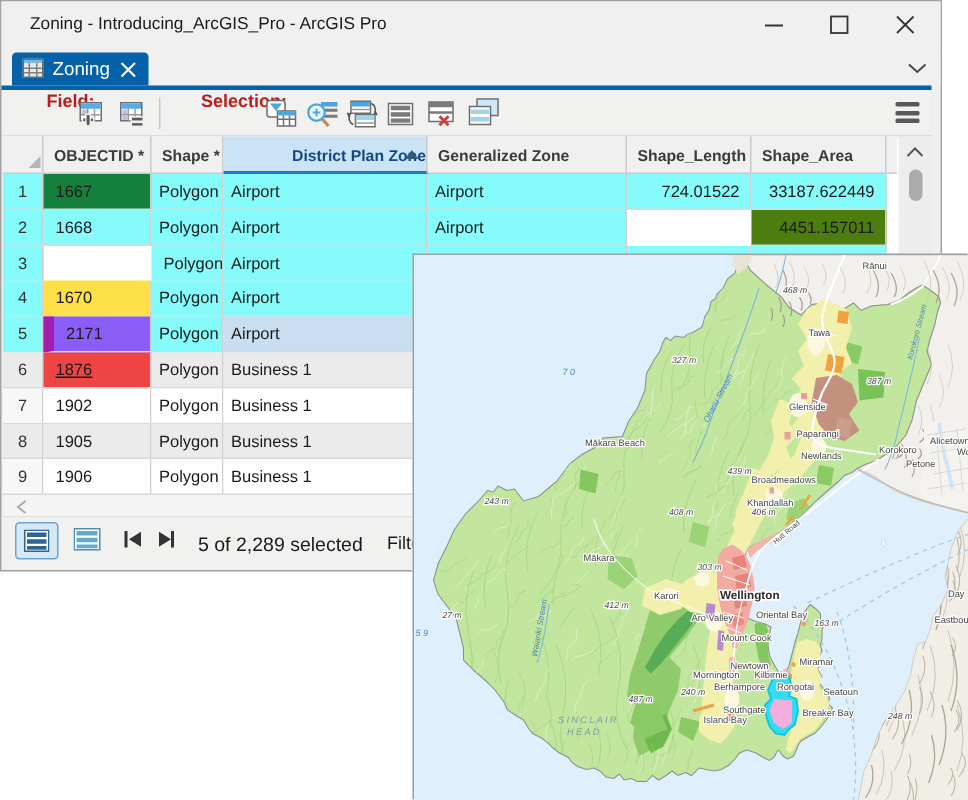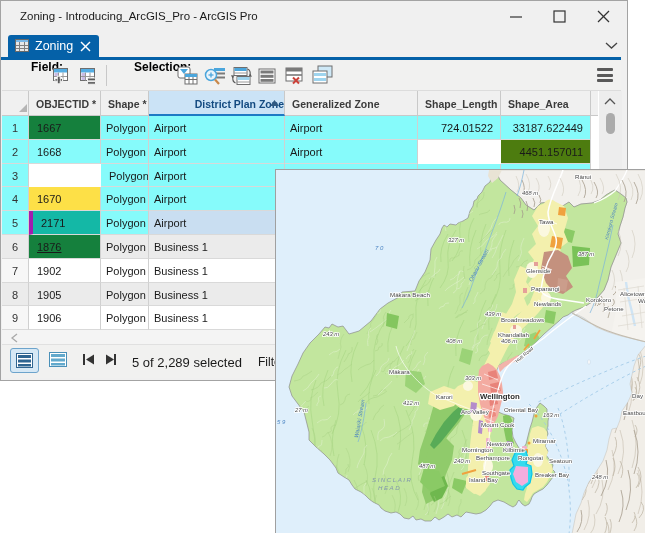--- a/index.html
+++ b/index.html
@@ -7,21 +7,21 @@
   .abs{position:absolute;}
   #twin{position:absolute;left:0;top:0;width:628px;height:381px;background:#f0f0f0;border:1px solid #a3a3a3;}
   #titlebar{position:absolute;left:0;top:0;width:626px;height:32px;background:#f0f0f0;}
   #title{position:absolute;left:19px;top:9px;font-size:11.5px;color:#1a1a1a;}
   #tabrow{position:absolute;left:0;top:32px;width:626px;height:24px;background:#f0f0f0;}
   #tab{position:absolute;left:7px;top:2px;width:91px;height:22px;background:#0561a8;border-radius:3px 3px 0 0;}
   #tabtext{position:absolute;left:27px;top:4px;color:#ffffff;font-size:12.5px;}
   #blueline{position:absolute;left:0px;top:56px;width:620px;height:3px;background:#0561a8;}
   #panel{position:absolute;left:1px;top:59px;width:619px;height:318px;background:#ffffff;border-right:1px solid #d5d5d5;}
   #toolbar{position:absolute;left:0;top:0;width:619px;height:31px;background:#f1f1f0;border-bottom:1px solid #dcdcdc;}
-  .tlabel{position:absolute;top:0;font-size:12px;font-weight:bold;color:#000000;padding-left:20px;}
+  .tlabel{position:absolute;top:0;font-size:12px;font-weight:bold;color:#b91c1c;padding-left:20px;}
   #hamb{position:absolute;left:595px;top:8px;}
   #hamb div{width:16px;height:3px;background:#595959;margin-bottom:2.5px;border-radius:1px;}
   
   #thead{position:absolute;left:0;top:31px;width:596px;height:25px;background:#f0f0f0;border-bottom:1px solid #c9c9c9;}
   .hc{position:absolute;top:0;height:24px;border-right:1px solid #c9c9c9;font-size:10.5px;font-weight:bold;color:#3b3b3b;padding:7px 0 0 7px;white-space:nowrap;overflow:hidden;}
   #hdpz{background:#cbe3f6;color:#134a80;border-bottom:2px solid #1e7ac4;height:25px;text-align:right;}
   
   .row{position:absolute;left:0;width:596px;height:24px;}
   .c{position:absolute;top:0;height:100%;border-right:1px solid #d0d0d0;border-bottom:1px solid #d9d9d9;font-size:11px;color:#1a1a1a;padding:6px 0 0 5px;white-space:nowrap;overflow:hidden;}
   .num{text-align:right;padding-right:7px;padding-left:0;}
@@ -206,30 +206,30 @@
           <div class="c rn" style="left:0px;width:27px;background:#86fbfb;">4</div>
           <div class="c " style="left:27px;width:72px;background:#fde047;">1670</div>
           <div class="c " style="left:99px;width:48px;background:#86fbfb;">Polygon</div>
           <div class="c " style="left:147px;width:136px;background:#86fbfb;">Airport</div>
           <div class="c " style="left:283px;width:133px;background:#86fbfb;">Airport</div>
           <div class="c num" style="left:416px;width:83px;background:#86fbfb;">430.278346</div>
           <div class="c num" style="left:499px;width:90px;background:#86fbfb;">9269.3972</div>
         </div>
 <div class="row" style="top:151.2px;height:23.8px;">
           <div class="c rn" style="left:0px;width:27px;background:#86fbfb;">5</div>
-          <div class="c " style="left:27px;width:72px;background:#14b8a6;border-left:4px solid #a21caf;">2171</div>
+          <div class="c " style="left:27px;width:72px;background:#8b5cf6;border-left:7px solid #a21caf;">2171</div>
           <div class="c " style="left:99px;width:48px;background:#86fbfb;">Polygon</div>
           <div class="c " style="left:147px;width:136px;background:#c9def1;">Airport</div>
           <div class="c " style="left:283px;width:133px;background:#c9def1;">Airport</div>
           <div class="c num" style="left:416px;width:83px;background:#c9def1;">1811.980601</div>
           <div class="c num" style="left:499px;width:90px;background:#c9def1;">90373.2539</div>
         </div>
 <div class="row" style="top:175.0px;height:23.8px;">
           <div class="c rn" style="left:0px;width:27px;background:#ebebeb;">6</div>
-          <div class="c " style="left:27px;width:72px;background:#15803d;text-decoration:underline;">1876</div>
+          <div class="c " style="left:27px;width:72px;background:#ef4444;text-decoration:underline;">1876</div>
           <div class="c " style="left:99px;width:48px;background:#ebebeb;">Polygon</div>
           <div class="c " style="left:147px;width:136px;background:#ebebeb;">Business 1</div>
           <div class="c " style="left:283px;width:133px;background:#ebebeb;">Business</div>
           <div class="c num" style="left:416px;width:83px;background:#ebebeb;">368.846706</div>
           <div class="c num" style="left:499px;width:90px;background:#ebebeb;">7399.4812</div>
         </div>
 <div class="row" style="top:198.8px;height:23.8px;">
           <div class="c rn" style="left:0px;width:27px;background:#f7f7f7;">7</div>
           <div class="c " style="left:27px;width:72px;background:#ffffff;">1902</div>
           <div class="c " style="left:99px;width:48px;background:#ffffff;">Polygon</div>

